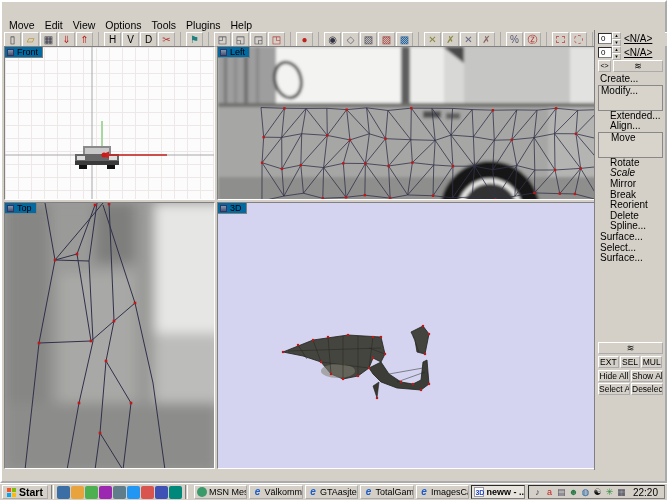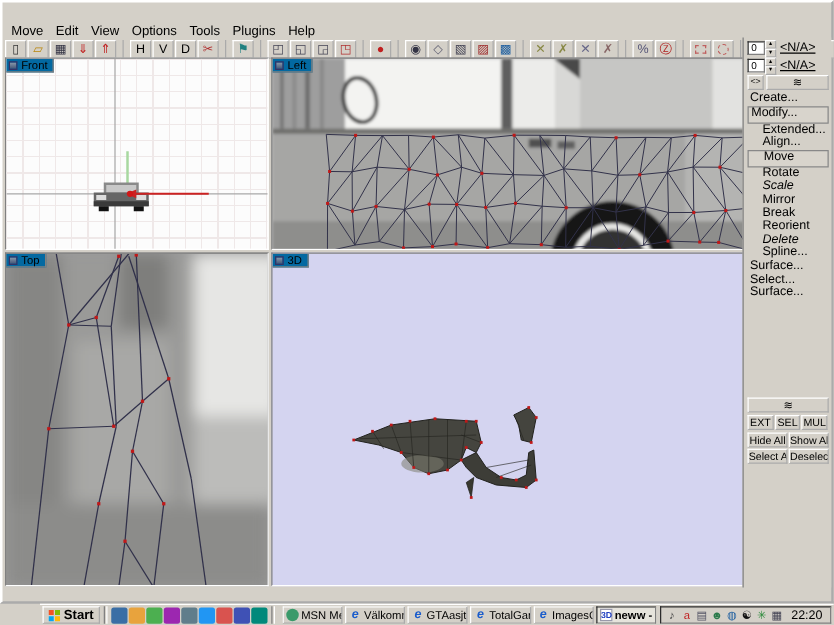--- a/index.html
+++ b/index.html
@@ -50,21 +50,21 @@
     border-left:1px solid #808080; padding:2px 2px 0 3px; font-size:10px; }
   .spin-row { display:flex; align-items:center; height:13px; margin-bottom:1px; }
   .spin-box { width:14px; height:11px; background:#fff; border:1px inset #808080; font-size:8px; padding-left:2px; }
   .spin-arrows { display:flex; flex-direction:column; width:9px; margin-right:3px; }
   .spin-arrows span { font-size:5px; line-height:5px; background:#d4d0c8; border:1px outset #fff; text-align:center; }
   .na { font-size:10px;text-decoration:underline; }
   #expand-row { display:flex; height:12px; margin-bottom:2px; }
   #expand-btn { width:13px; height:12px; border:1px outset #fff; background:#d4d0c8; font-size:7px; text-align:center; line-height:10px; }
   #wave-top-btn { flex:1; height:12px; border:1px outset #fff; background:#d4d0c8; font-size:9px; text-align:center; line-height:11px; margin-left:2px; }
   #cmdlist .cmd { height:10.6px; line-height:10.6px; font-size:10px; white-space:nowrap; }
-  #cmdlist .cmd.boxed { border:1px solid #888; background:#d8d4cc; line-height:9px; height:14px; }
+  #cmdlist .cmd.boxed { border:1px solid #888; background:#d8d4cc; line-height:9px; height:26px; }
   #wave-btn { width:100%; height:12px; border:1px outset #fff; background:#d4d0c8; font-size:9px;
     text-align:center; line-height:11px; margin-top:78px; }
   #mode-row { display:flex; margin-top:2px; }
   .mode-btn { flex:1; height:12px; border:1px outset #fff; background:#d4d0c8; font-size:8.5px;
     text-align:center; line-height:11px; margin-right:1px; }
   #surface-list { margin-top:2px; height:110px; background:#fff; border:1px inset #808080; overflow:hidden; }
   #surface-list .li { height:12px; line-height:12px; padding-left:2px; font-size:9.5px; }
   #surface-list .li.sel { background:#000080; color:#fff; }
   #action-grid { display:grid; grid-template-columns:1fr 1fr; gap:1px; margin-top:2px; }
   .act-btn { height:12px; border:1px outset #fff; background:#d4d0c8; font-size:8.5px; text-align:center; line-height:11px;
@@ -73,21 +73,21 @@
   
   #statusbar { position:absolute; left:0; right:0; top:468px; height:14px; background:#d4d0c8;
     display:flex; align-items:center; padding:1px 2px; gap:2px; }
   .sb-panel { border:1px inset #808080; height:12px; line-height:11px; font-size:9.5px; padding:0 4px;
     white-space:nowrap; overflow:hidden; }
   #sb-main { flex:1; }
   #sb-x { width:78px; } #sb-y { width:74px; } #sb-z { width:80px; } #sb-units { width:62px; }
 
   
   #taskbar { position:absolute; left:0; right:0; bottom:0; height:17px; background:#d4d0c8;
-    border-top:1px solid #fff; display:flex; align-items:center; padding:1px 2px;margin-left:32px; }
+    border-top:1px solid #fff; display:flex; align-items:center; padding:1px 2px; }
   #start-btn { height:14px; border:1px outset #fff; background:#d4d0c8; display:flex; align-items:center;
     padding:0 4px; font-weight:bold; font-size:10.5px; }
   .winflag { width:9px; height:9px; display:grid; grid-template-columns:4px 4px; grid-template-rows:4px 4px;
     gap:1px; margin-right:3px; }
   .winflag i { display:block; }
   .tb-sep { width:3px; height:14px; border-left:1px solid #808080; border-right:1px solid #fff; margin:0 3px; }
   #quicklaunch { display:flex; gap:1px; align-items:center; }
   .ql-icon { width:13px; height:13px; border-radius:2px; font-size:8px; color:#fff; text-align:center; line-height:13px; }
   #tasks { display:flex; flex:1; gap:2px; margin:0 3px; overflow:hidden; }
   .task-btn { width:57px; height:14px; border:1px outset #fff; background:#d4d0c8; display:flex;
@@ -631,21 +631,21 @@
         <div class="cmd" style="padding-left: 2px;">Create...</div>
         <div class="cmd boxed" style="padding-left: 2px;">Modify...</div>
         <div class="cmd" style="padding-left: 12px;">Extended...</div>
         <div class="cmd" style="padding-left: 12px;">Align...</div>
         <div class="cmd boxed" style="padding-left: 12px;">Move</div>
         <div class="cmd" style="padding-left: 12px;">Rotate</div>
         <div class="cmd" style="padding-left: 12px; font-style: italic;">Scale</div>
         <div class="cmd" style="padding-left: 12px;">Mirror</div>
         <div class="cmd" style="padding-left: 12px;">Break</div>
         <div class="cmd" style="padding-left: 12px;">Reorient</div>
-        <div class="cmd" style="padding-left: 12px; font-style: italic;">Delete</div>
+        <div class="cmd" style="padding-left: 12px;">Delete</div>
         <div class="cmd" style="padding-left: 12px;">Spline...</div>
         <div class="cmd" style="padding-left: 2px;">Surface...</div>
         <div class="cmd" style="padding-left: 2px;">Select...</div>
         <div class="cmd" style="padding-left: 2px;">Surface...</div>
       </div>
     <div id="wave-btn">≋</div>
     <div id="mode-row">
         <span class="mode-btn">EXT</span>
         <span class="mode-btn">SEL</span>
         <span class="mode-btn">MUL</span>

